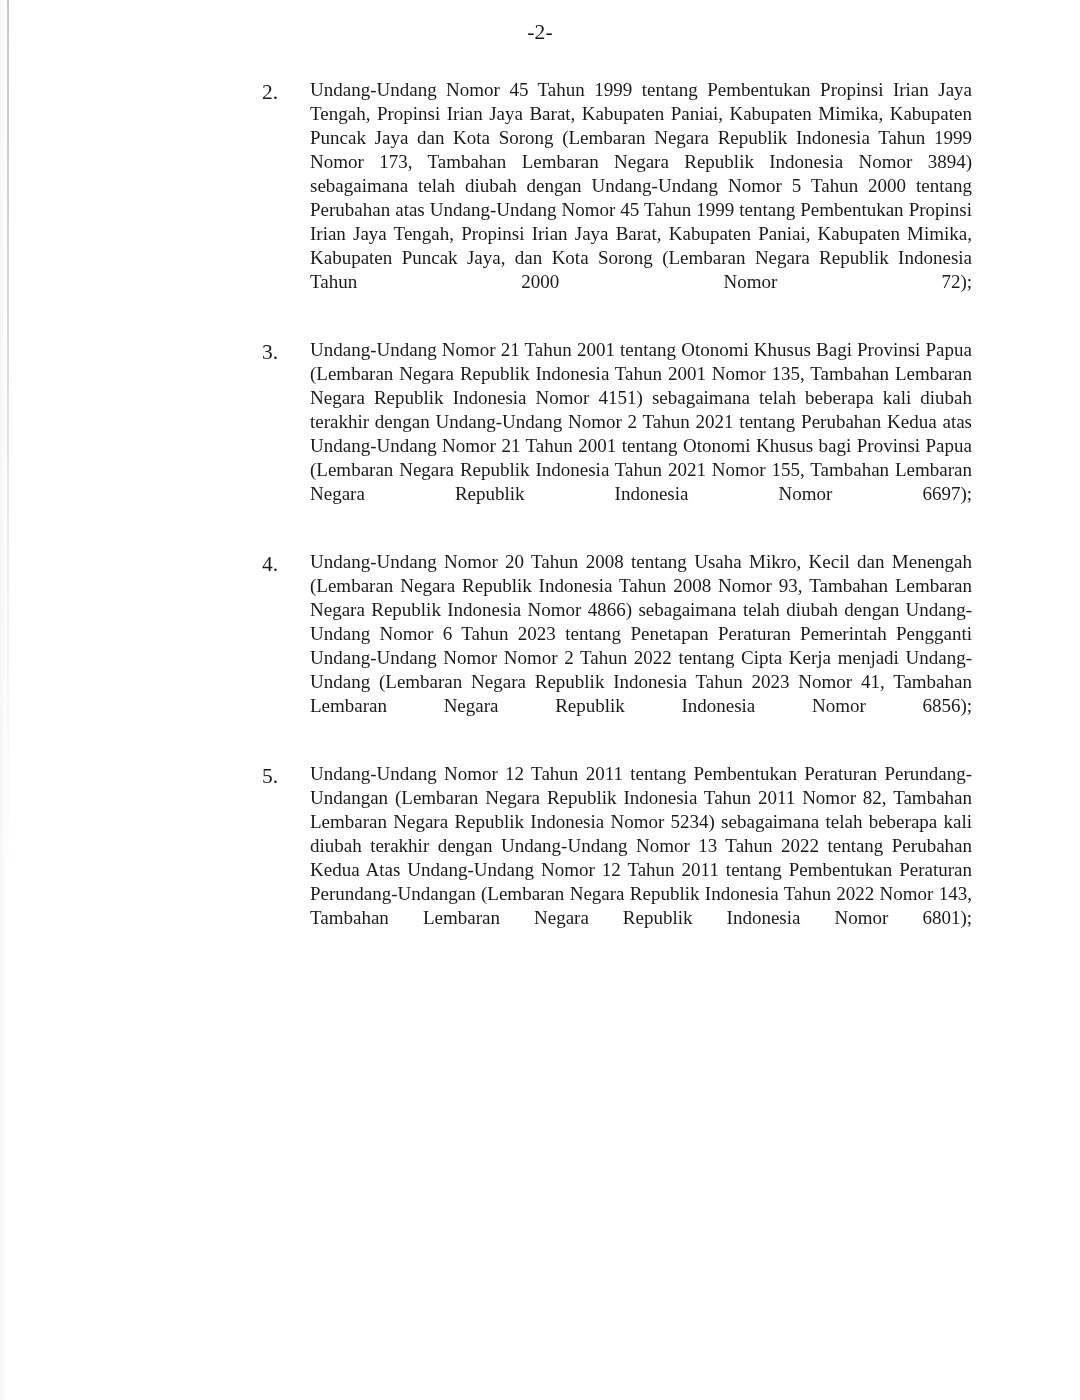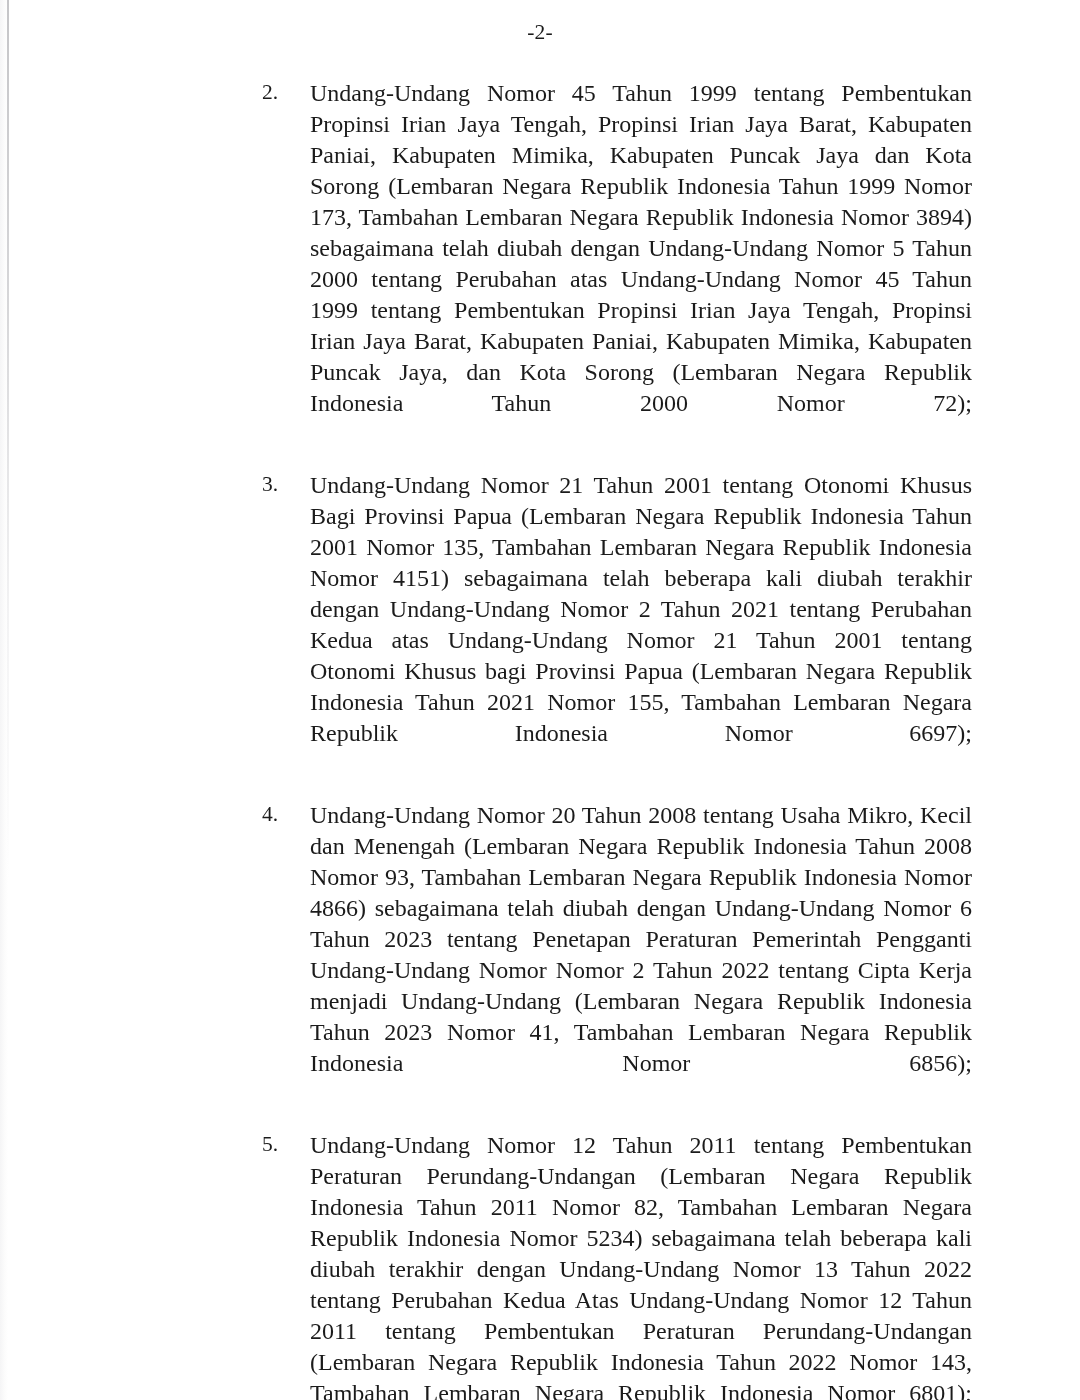--- a/index.html
+++ b/index.html
@@ -79,22 +79,22 @@
     width: 52px;
     font-size: 21.5px;
     line-height: 29.3px;
     text-align: left;
     padding-left: 4px;
     box-sizing: border-box;
   }
 
   .clause-body {
     flex: 1 1 auto;
-    font-size: 24px;
-    line-height: 31px;
+    font-size: 19px;
+    line-height: 24px;
     text-align: justify;
     text-justify: inter-word;
     hyphens: none;
     word-spacing: 0.2px;
   }
   
   .clause-body::after {
     content: "";
     display: inline-block;
     width: 100%;

